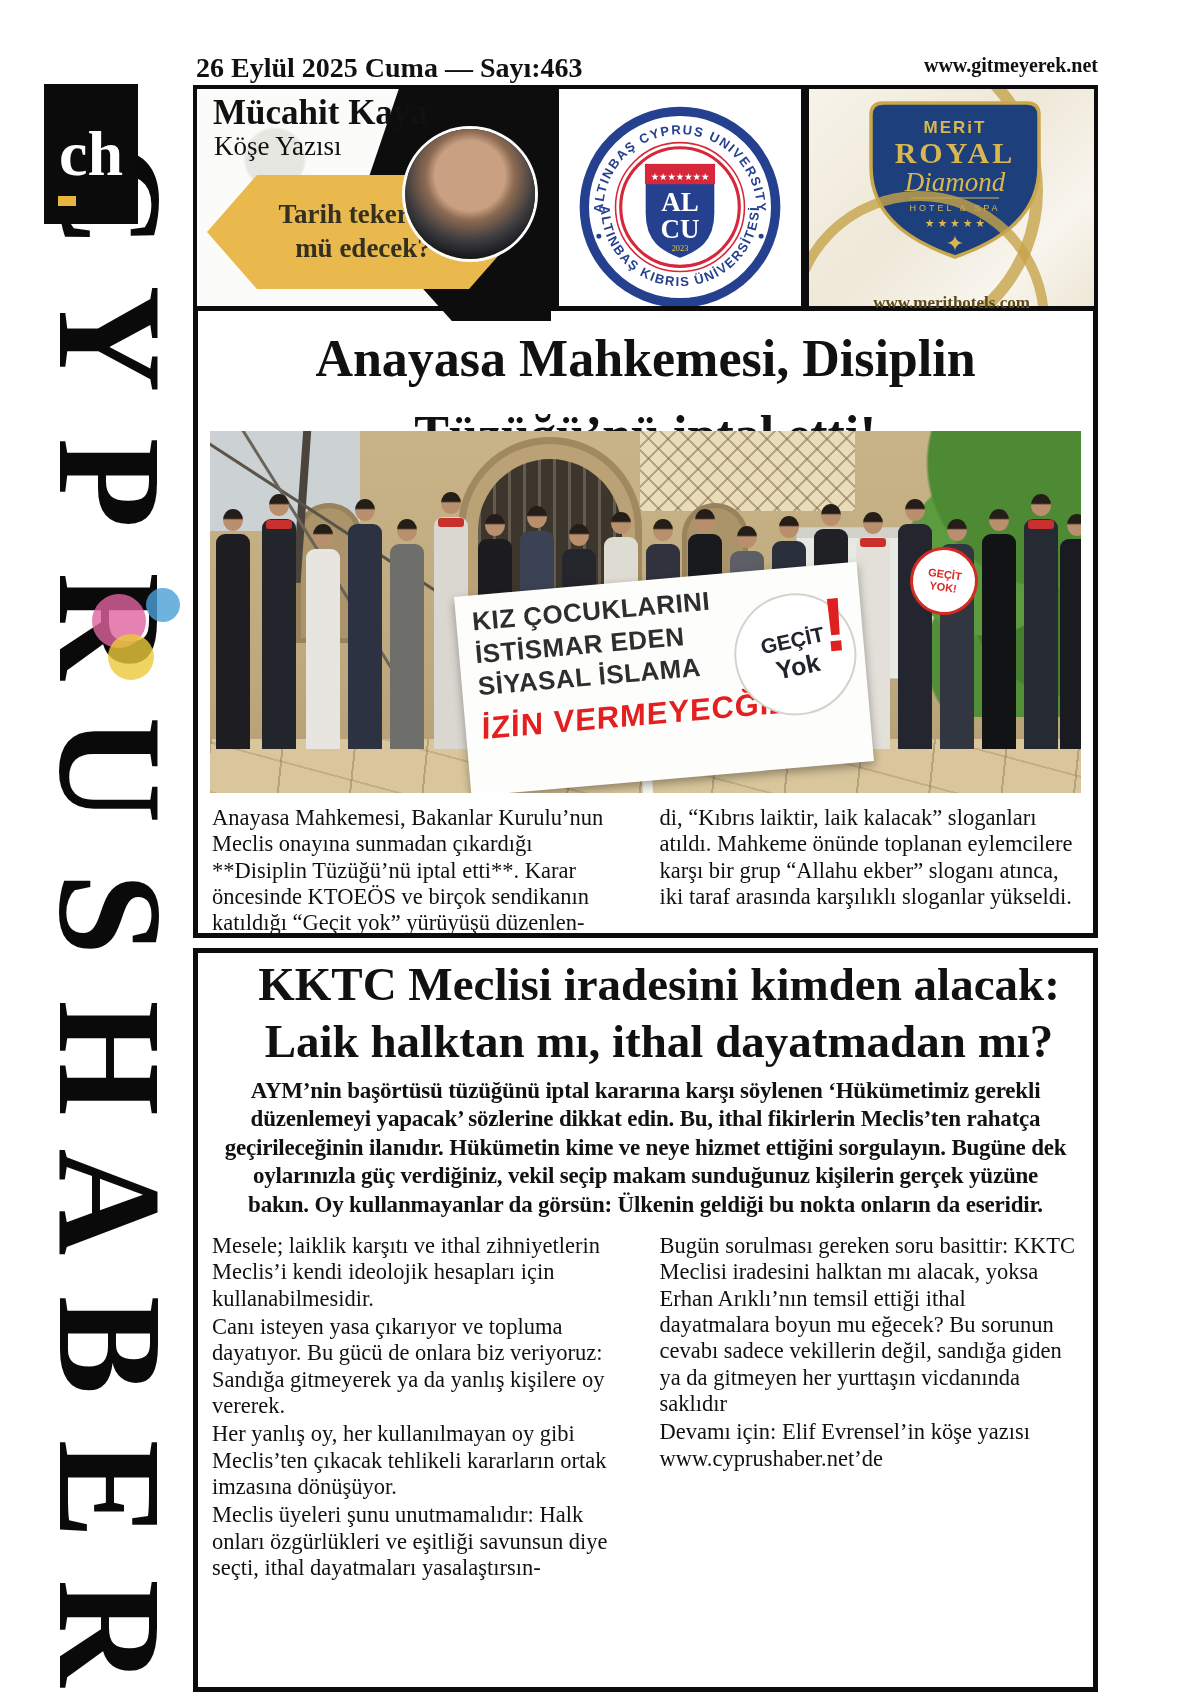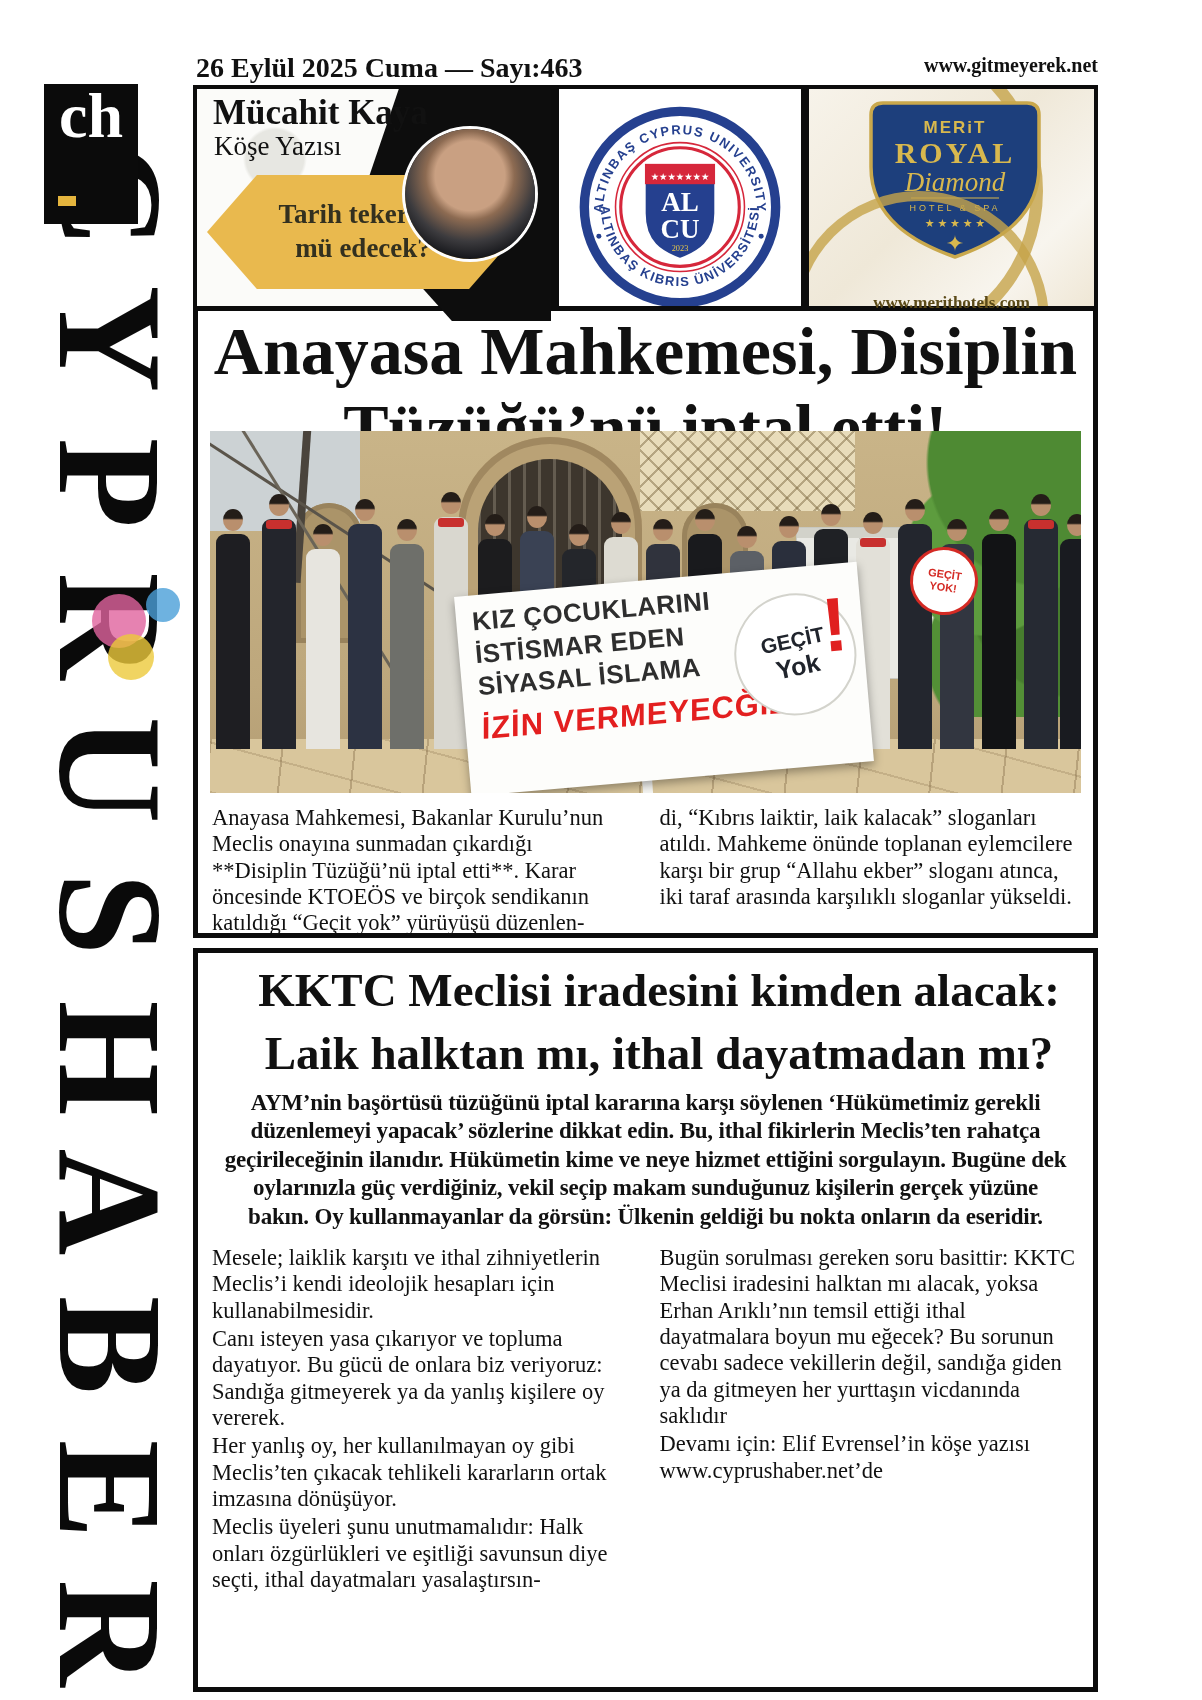--- a/index.html
+++ b/index.html
@@ -1,21 +1,21 @@
 <!DOCTYPE html>
 <html><head>
 <meta charset="utf-8">
 <style>
   html,body{margin:0;padding:0;background:#ffffff;}
   body{width:1202px;height:1700px;position:relative;overflow:hidden;
        font-family:"Liberation Serif",serif;color:#111;}
 
   
   .ch-logo{position:absolute;left:44px;top:84px;width:94px;height:140px;background:#0b0b0b;
-           display:flex;justify-content:center;z-index:4;}
+           display:flex;align-items:center;justify-content:center;z-index:4;}
   .ch-logo .t{color:#fff;font-weight:bold;font-size:64px;font-family:"Liberation Serif",serif;line-height:1;}
   .ch-logo::after{content:"";position:absolute;left:14px;bottom:18px;width:18px;height:10px;background:#e5b53e;}
   .mast{position:absolute;left:28px;top:136px;bottom:8px;width:164px;display:flex;
         flex-direction:column;justify-content:space-between;align-items:center;z-index:3;}
   .ml{width:130px;height:118px;display:flex;align-items:center;justify-content:center;
       font-family:"Liberation Serif",serif;font-weight:bold;font-size:148px;line-height:1;
       color:#0a0a0a;transform:rotate(90deg);}
 
   
   .dateline{position:absolute;left:196px;top:52px;font-size:28px;font-weight:bold;}
@@ -46,22 +46,22 @@
   .box-merit::after{width:240px;height:240px;left:-20px;bottom:-130px;border-width:10px;}
   .merit-svg{position:absolute;left:56px;top:10px;}
   .merit-url{position:absolute;left:0;right:0;bottom:8px;text-align:center;font-size:17px;
       font-weight:bold;color:#5b4a18;z-index:3;}
 
   
   .art{position:absolute;left:193px;width:905px;border:5px solid #0c0c0c;box-sizing:border-box;background:#fff;}
   #art1{top:306px;height:632px;}
   #art2{top:948px;height:744px;}
   .hl{ text-align:center;font-weight:bold;line-height:1.08;font-family:"Liberation Serif",serif;}
-  #art1 .hl{font-size:68px;margin-top:4px;}
-  #art2 .hl{font-size:47px;margin-top:12px;padding-left:27px;}
+  #art1 .hl{font-size:52px;margin-top:20px;}
+  #art2 .hl{font-size:47px;margin-top:6px;padding-left:27px;}
 
   
   .photo{position:absolute;left:12px;top:120px;width:871px;height:362px;overflow:hidden;
       background:linear-gradient(#c9b488,#bda77c 70%,#b49d74);}
   .sky{position:absolute;left:0;top:0;width:150px;height:100px;background:#ccd2d4;}
   .lattice{position:absolute;background:#e8dcba;
       background-image:repeating-linear-gradient(45deg,rgba(120,100,60,.45) 0 2px,transparent 2px 14px),
                        repeating-linear-gradient(-45deg,rgba(120,100,60,.45) 0 2px,transparent 2px 14px);}
   .lat1{left:430px;top:0;width:215px;height:80px;}
   .lat2{left:762px;top:0;width:92px;height:64px;}

